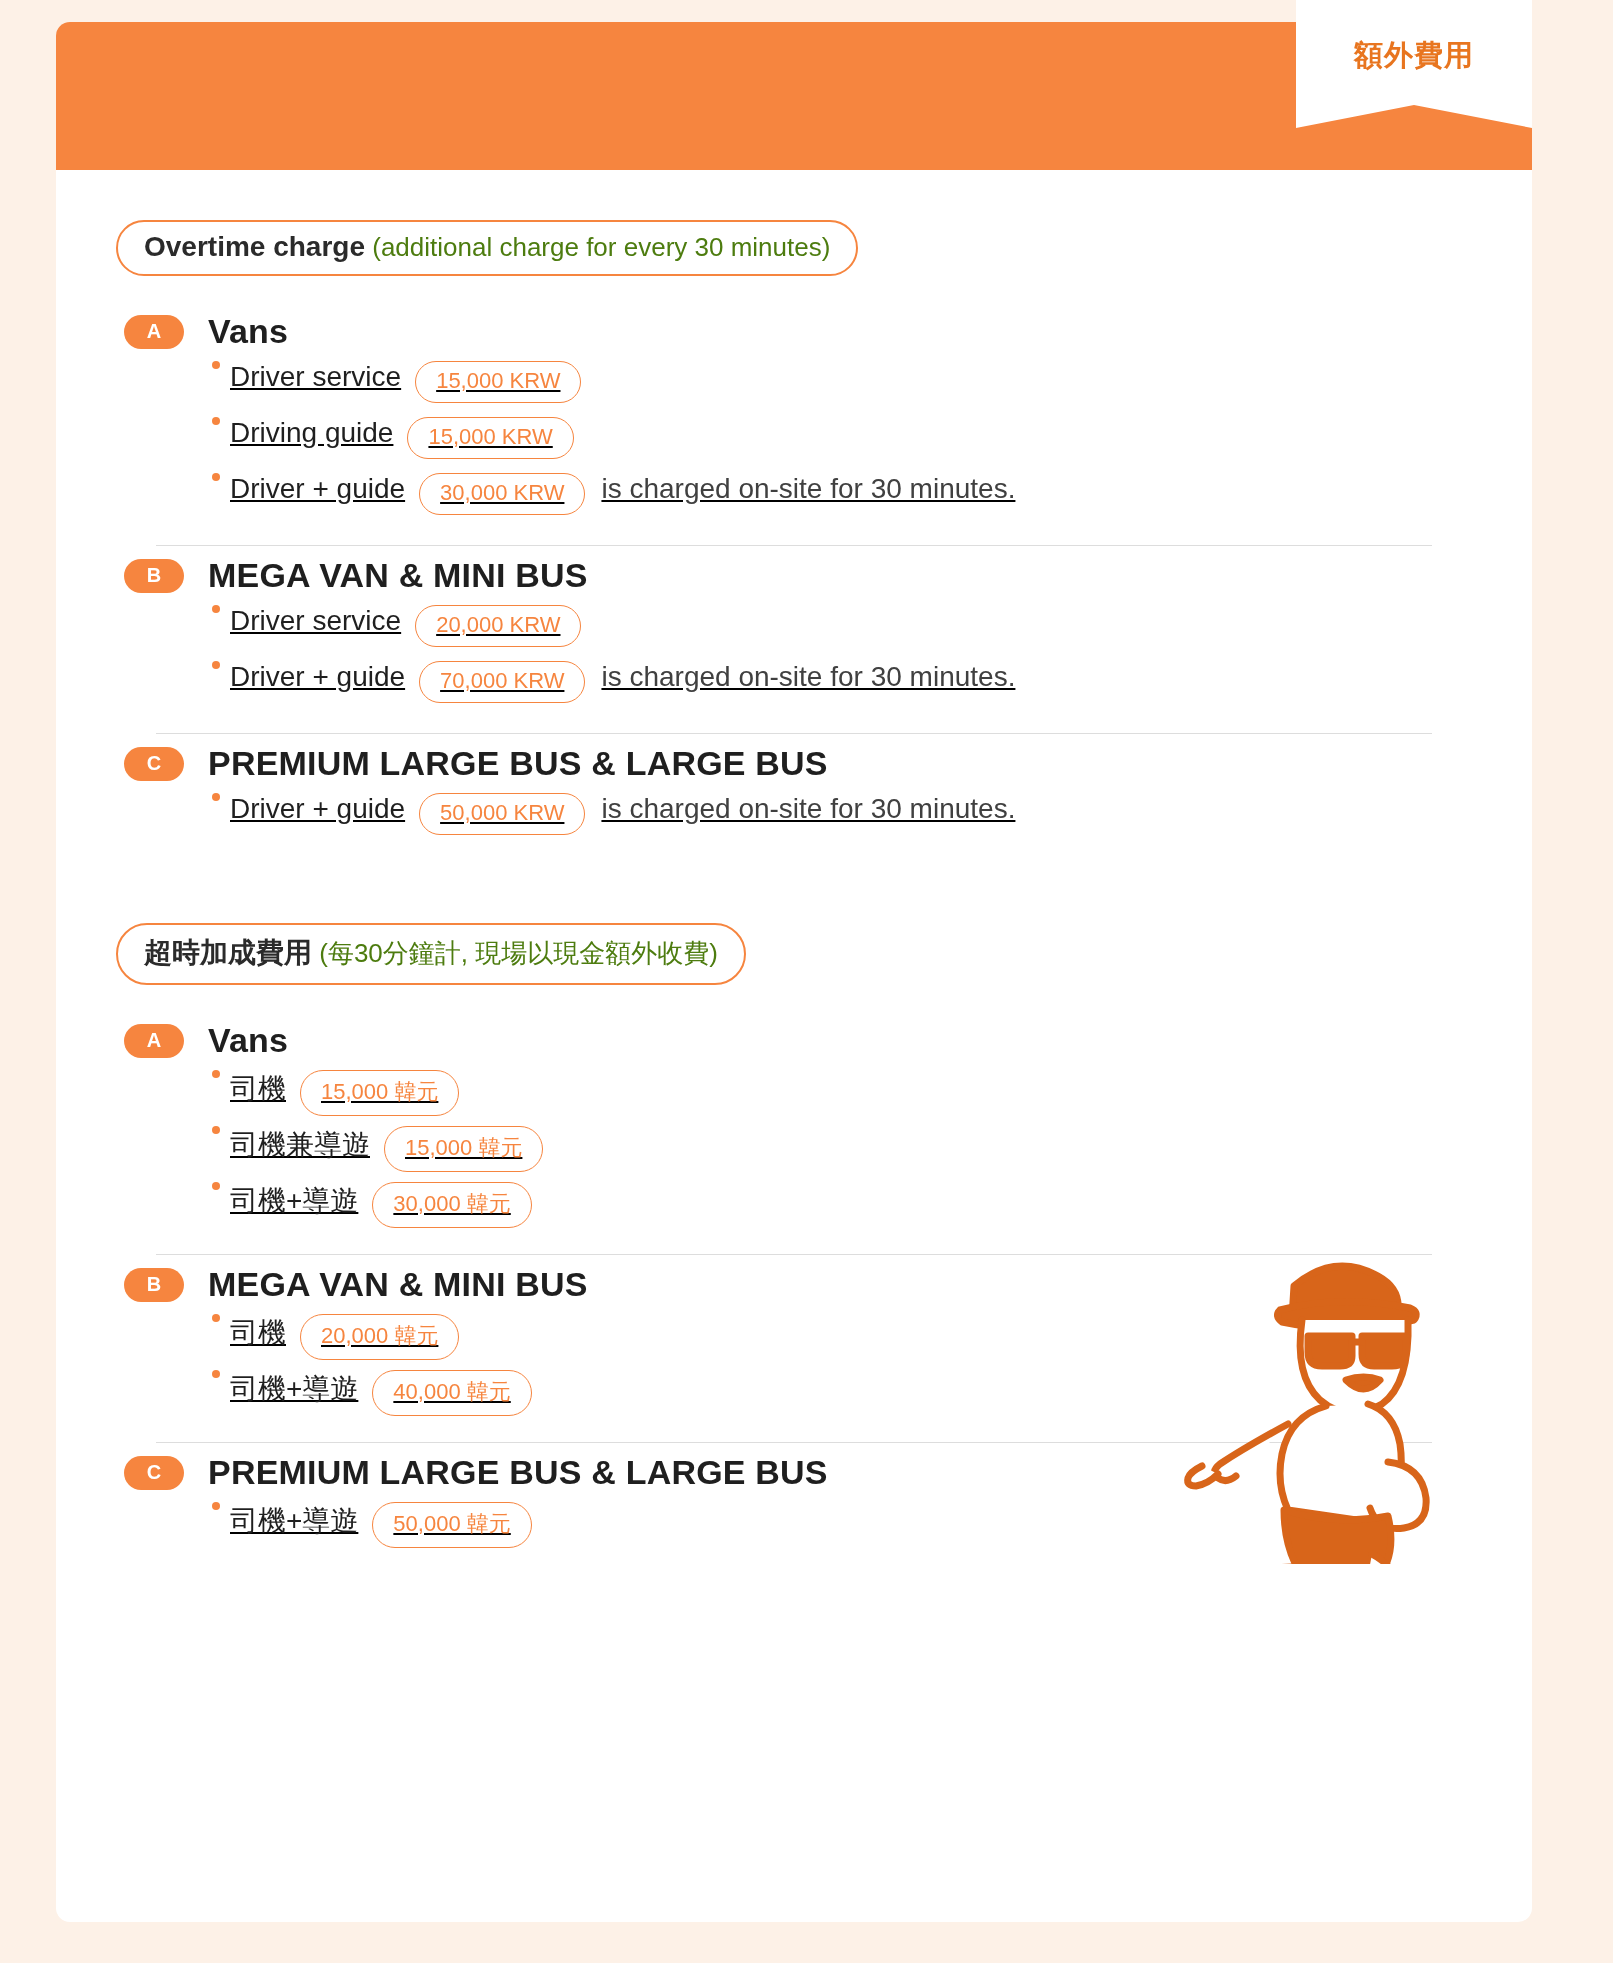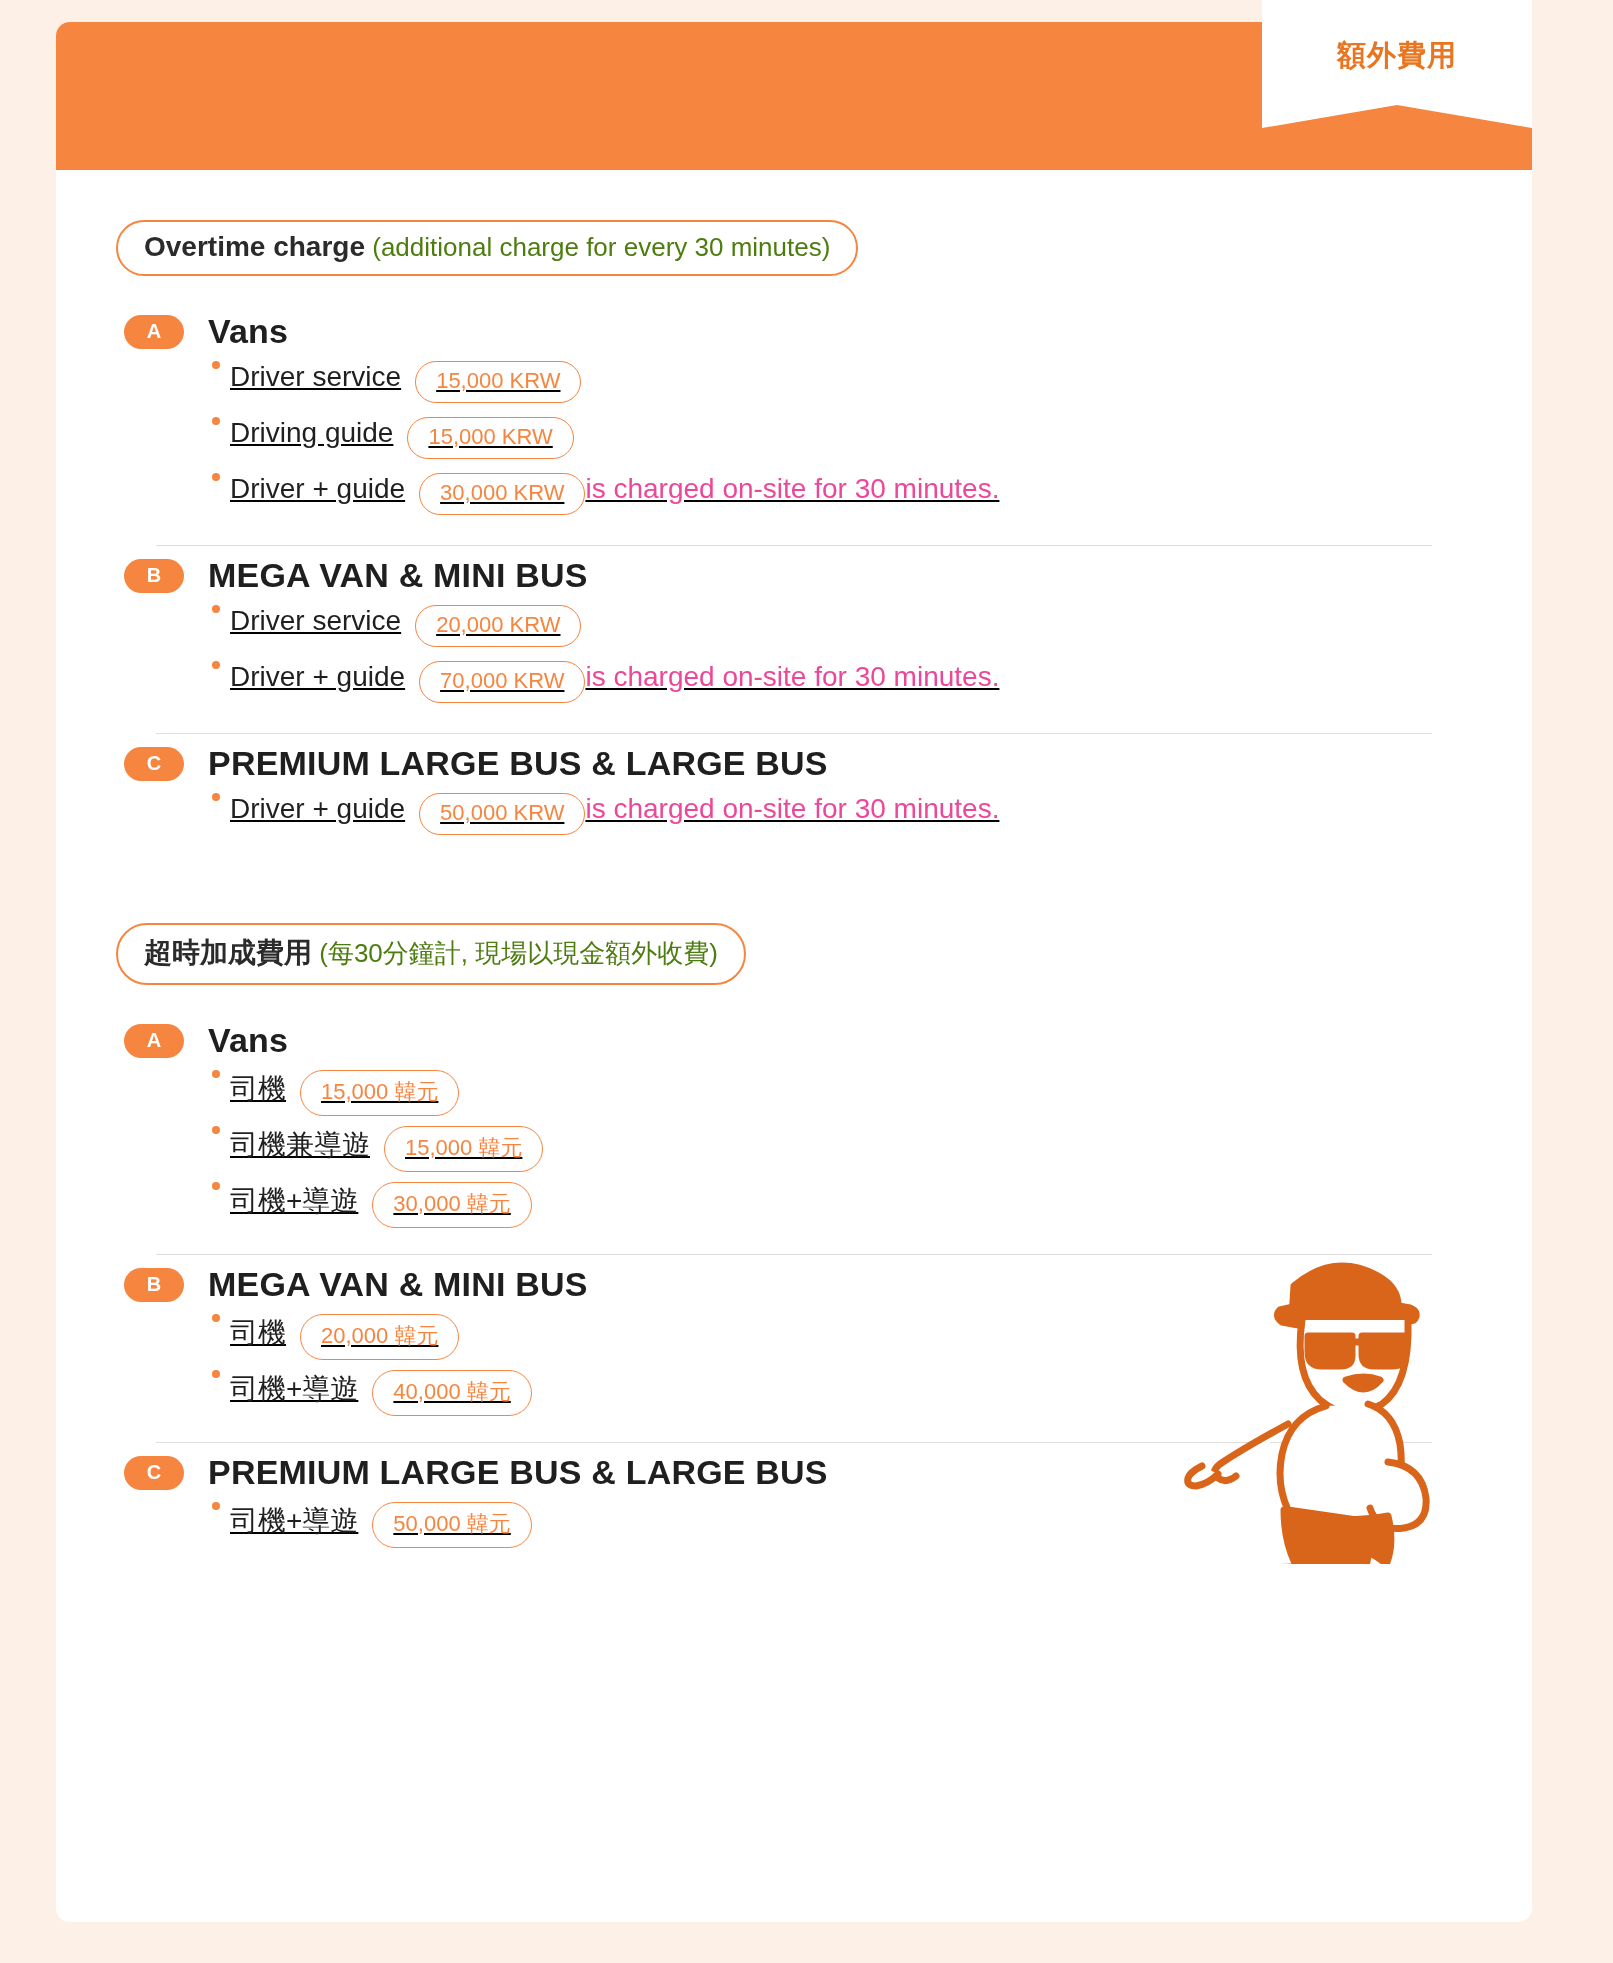--- a/index.html
+++ b/index.html
@@ -39,21 +39,21 @@
     font-size: 48px;
     font-weight: bold;
     letter-spacing: 1.5px;
     margin-left: 54px;
     margin-top: 4px;
   }
   .ribbon {
     position: absolute;
     top: -22px;
     right: 0px;
-    width: 270px;
+    width: 236px;
     height: 128px;
     background: #ffffff;
     display: flex;
     align-items: center;
     justify-content: center;
     clip-path: polygon(0 0, 100% 0, 100% 100%, 50% 82%, 0 100%);
   }
   .ribbon-text {
     color: #e8751f;
     font-size: 29px;
@@ -135,21 +135,22 @@
     display: inline-block;
     border: 1.6px solid #f6853f;
     border-radius: 999px;
     color: #f6853f;
     font-size: 22px;
     padding: 6px 20px 8px 20px;
     white-space: nowrap;
   }
   .item-suffix {
     font-size: 28px;
-    color: #ec4899;
+    color: #404040;
+    margin-left: 16px;
   }
   .divider {
     height: 1px;
     background: #dddddd;
     margin: 26px 40px 10px 40px;
   }
   .section-gap { height: 74px; }
   
   .mascot {
     position: absolute;

